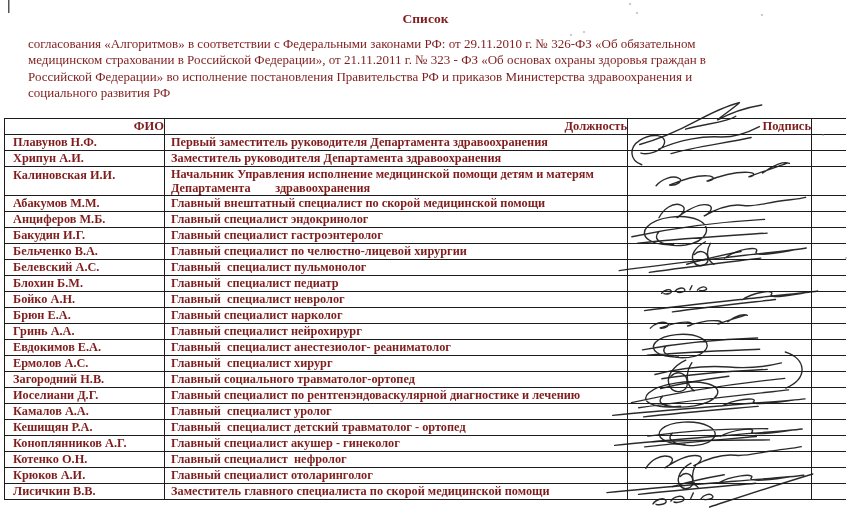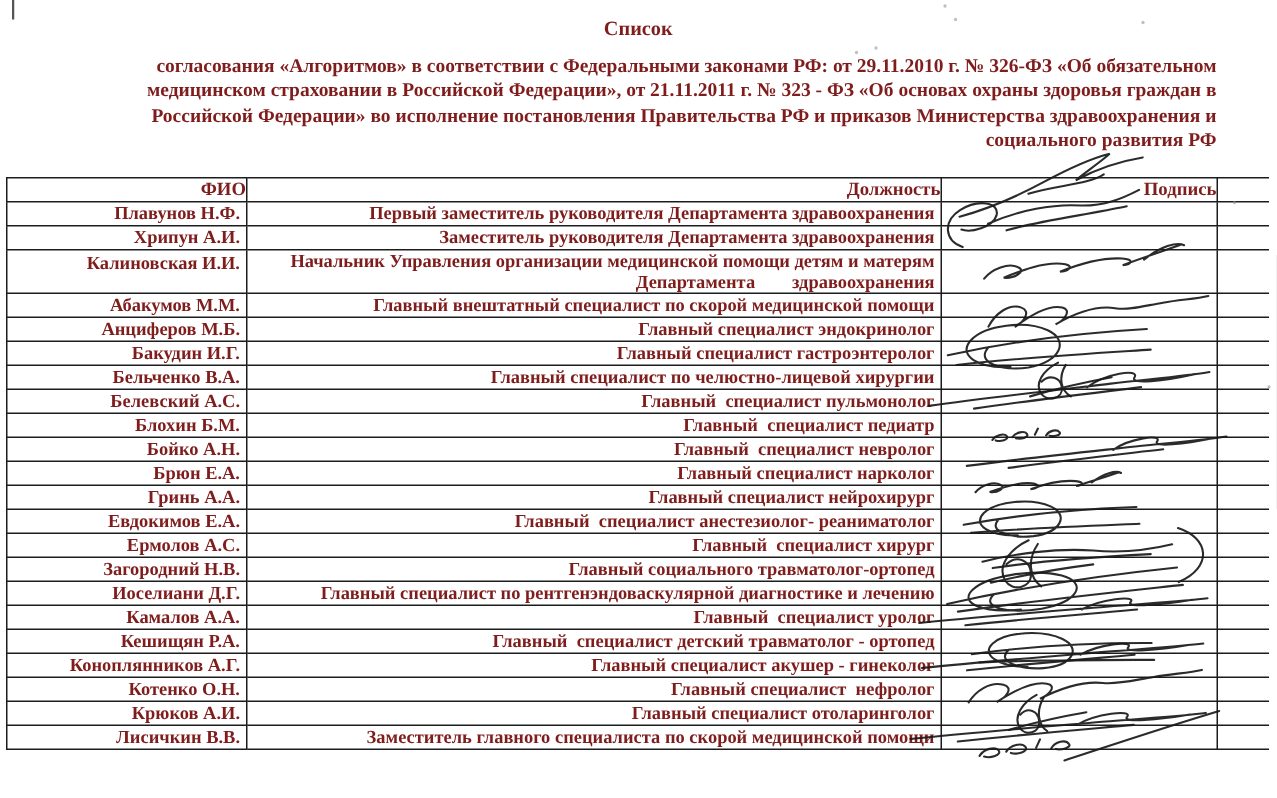--- a/index.html
+++ b/index.html
@@ -9,40 +9,40 @@
     background:#ffffff;
     overflow:hidden;
     font-family:"Liberation Serif","DejaVu Serif",serif;
     color:#7f1d1d;
   }
   .doc-title{
     position:absolute;top:11px;left:0;width:100%;
     text-align:center;font-weight:bold;font-size:13.5px;
   }
   .doc-subtitle{
-    position:absolute;top:36px;left:28px;right:40px;
-    text-align:right;font-weight:bold;font-size:13px;line-height:16.4px;
+    position:absolute;top:36px;left:28px;right:28px;
+    text-align:left;font-weight:normal;font-size:13px;line-height:16.4px;
     white-space:pre-line;
   }
   table.approval{
     position:absolute;left:4px;top:118px;
     width:841px;
     border-collapse:collapse;table-layout:fixed;
   }
   col.c-fio{width:160px}
   col.c-pos{width:463px}
   col.c-sig{width:184px}
   col.c-ghost{width:34px}
   .approval th,.approval td{
     border:1px solid #1c1c1c;
     padding:0 4px;
     overflow:hidden;
   }
   .approval thead tr{height:14px;}
-  .approval tbody tr{height:15.8px;text-align:right;}
+  .approval tbody tr{height:15.8px;}
   .approval tbody tr.tall{height:29px;padding-left:43px;}
   .approval th{
     font-size:12.5px;font-weight:bold;text-align:right;padding:0;
   }
   td.fio{
     font-size:12.3px;font-weight:bold;padding-left:8px;
     white-space:nowrap;vertical-align:middle;
   }
   td.pos{
     font-size:12.3px;font-weight:bold;padding-left:6px;
@@ -95,21 +95,21 @@
           <td class="ghost"></td>
         </tr>
         <tr>
           <td class="fio first">Хрипун А.И.</td>
           <td class="pos">Заместитель руководителя Департамента здравоохранения</td>
           <td class="sig"></td>
           <td class="ghost"></td>
         </tr>
         <tr class="tall">
           <td class="fio first">Калиновская И.И.</td>
-          <td class="pos">Начальник Управления организации медицинской помощи детям и матерям
+          <td class="pos">Начальник Управления исполнение медицинской помощи детям и матерям
 Департамента        здравоохранения</td>
           <td class="sig"></td>
           <td class="ghost"></td>
         </tr>
         <tr>
           <td class="fio first">Абакумов М.М.</td>
           <td class="pos">Главный внештатный специалист по скорой медицинской помощи</td>
           <td class="sig"></td>
           <td class="ghost"></td>
         </tr>

